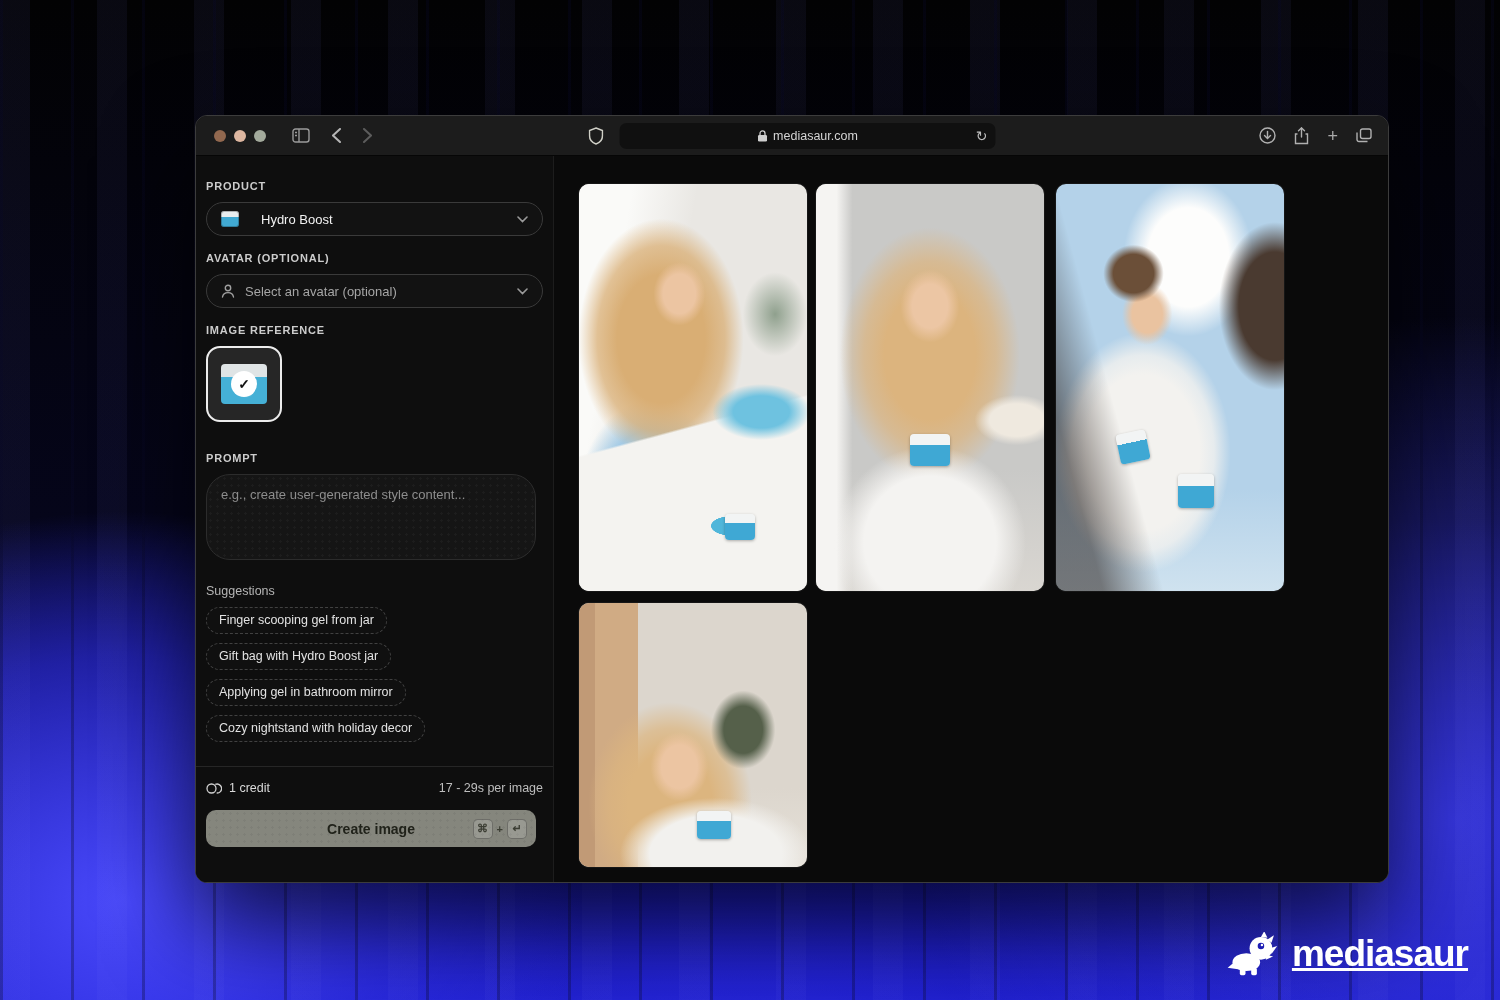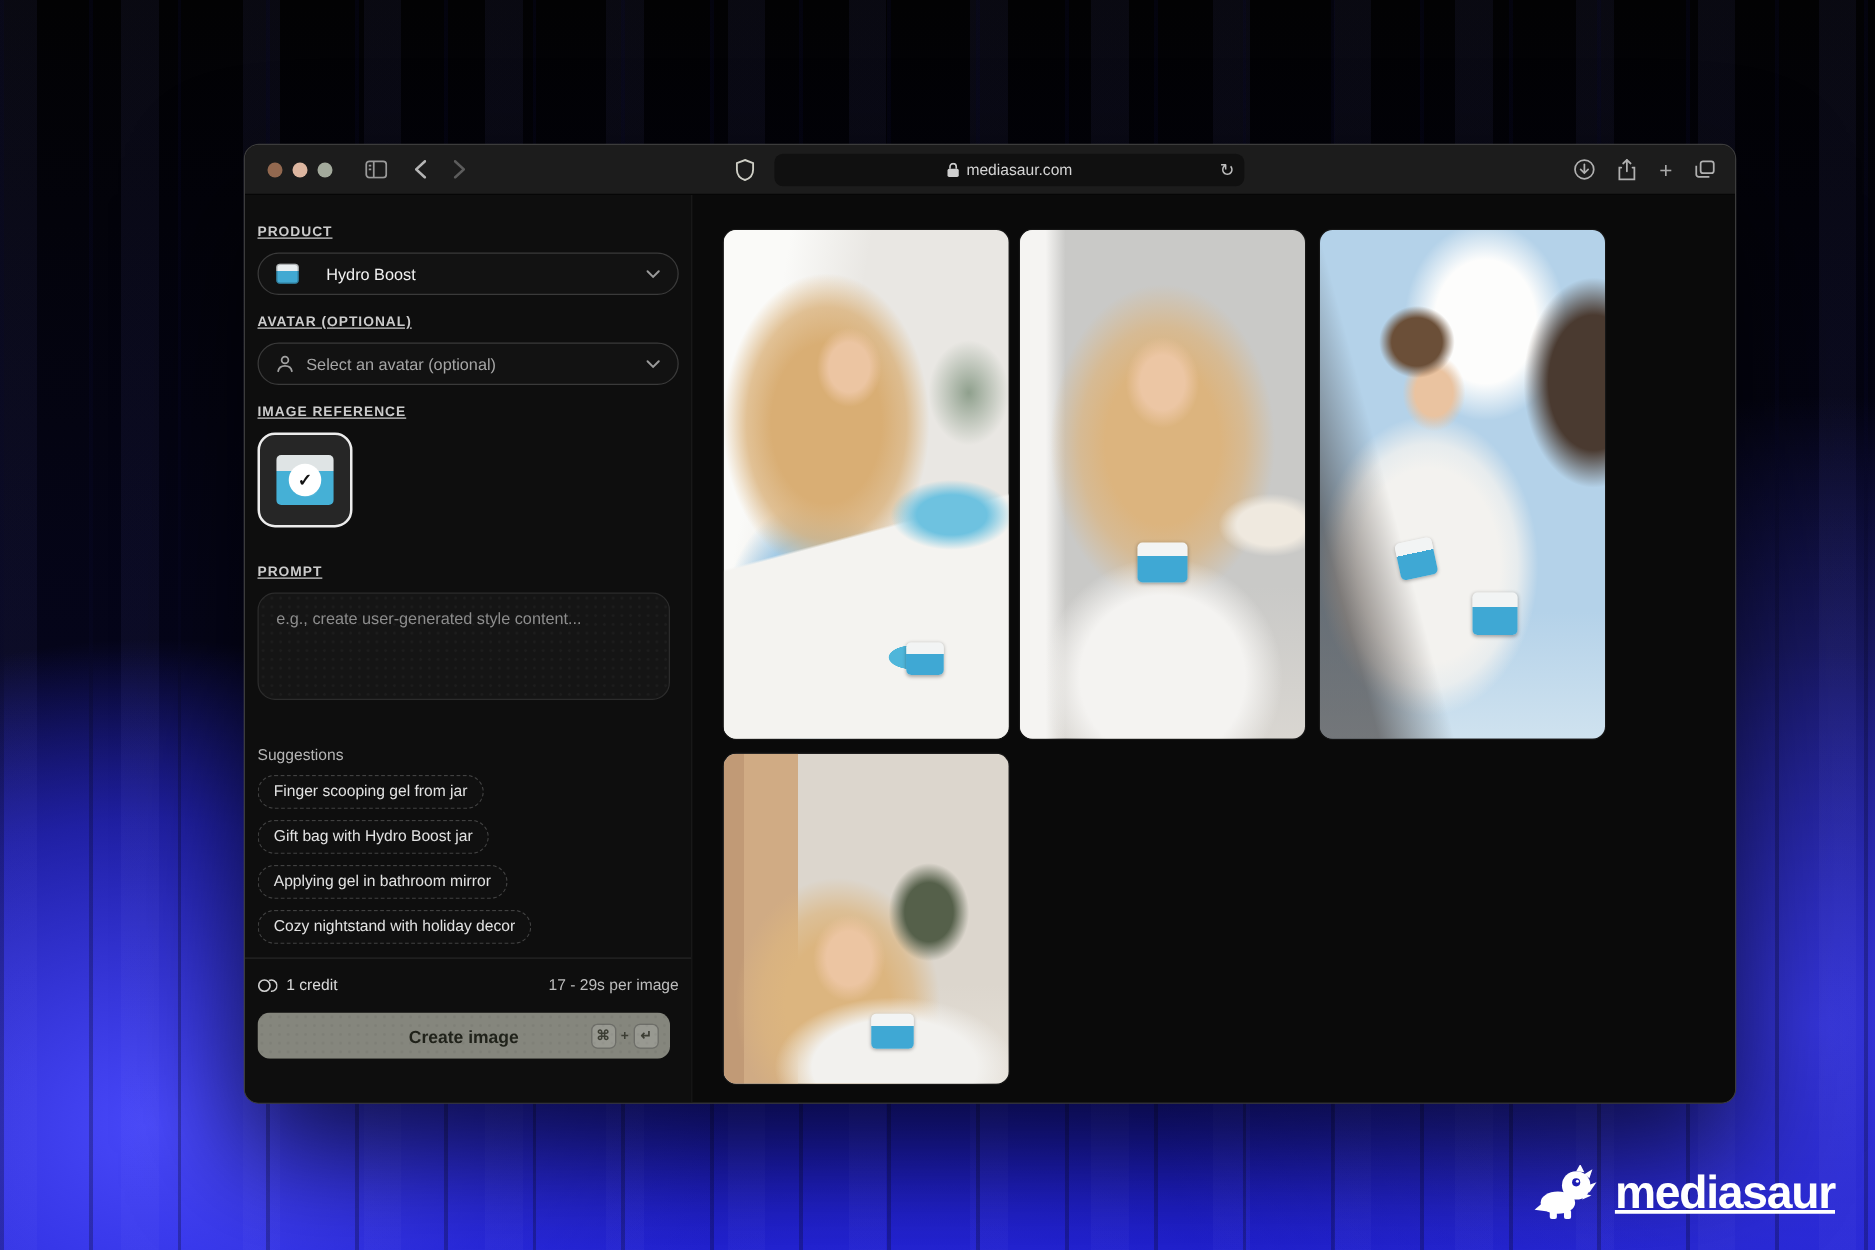--- a/index.html
+++ b/index.html
@@ -43,46 +43,46 @@
   }
   .urlbar .reload { position:absolute; right:8px; color:#bdbdbd; font-size:14px; }
   .tb-right { position:absolute; right:16px; display:flex; align-items:center; gap:18px; color:#b0b0b0; }
   .plus-glyph { font-size:18px; font-weight:400; line-height:1; }
 
   .content { flex:1; display:flex; min-height:0; }
 
   
   .sidebar { width:358px; flex:0 0 358px; background:#0e0e0e; border-right:1px solid #1d1d1d; display:flex; flex-direction:column; }
   .side-scroll { height:610px; flex:0 0 610px; overflow:hidden; padding:24px 10px 0 10px; }
-  .sec-label { font-size:11px; font-weight:700; letter-spacing:.8px; color:#cccccc;text-decoration:underline; }
+  .sec-label { font-size:11px; font-weight:700; letter-spacing:.8px; color:#cccccc; }
   .select {
     margin-top:10px; height:34px; border:1px solid #3a3a3a; border-radius:17px;
     display:flex; align-items:center; padding:0 14px; gap:10px; background:#121212;
   }
   .select .grow { flex:1; }
   .sel-value { color:#f2f2f2; font-size:13px; font-weight:400;padding-left:12px; }
   .sel-placeholder { color:#a6a6a6; font-size:13px; }
   .prod-thumb { width:18px; height:16px; border-radius:3px; overflow:hidden; background:linear-gradient(180deg,#e9eef0 0 38%, #41a9d2 38% 100%); box-shadow:inset 0 0 0 1px rgba(0,0,0,.25); }
   .chev { color:#9a9a9a; }
   .gap-32 { margin-top:16px; }
   .gap-30 { margin-top:30px; }
-  .gap-28 { margin-top:32px; }
+  .gap-28 { margin-top:20px; }
 
   .ref-thumb {
     margin-top:10px; width:76px; height:76px; border:2px solid #ececec; border-radius:14px;
     background:#262626; position:relative; display:flex; align-items:center; justify-content:center;
   }
   .ref-jar { width:46px; height:40px; border-radius:4px; background:
       radial-gradient(14px 10px at 55% 70%, rgba(255,255,255,.35), transparent 60%),
       linear-gradient(180deg,#dfe4e5 0 32%, #45b0d6 32% 100%); }
   .ref-check { position:absolute; width:26px; height:26px; border-radius:50%; background:#fff;
       display:flex; align-items:center; justify-content:center; color:#111; font-size:14px; font-weight:700; }
 
   .prompt-box {
-    margin-top:10px; width:330px; height:86px; resize:none; border:1px solid #2c2c2c; border-radius:14px;
+    margin-top:10px; width:330px; height:86px; resize:none; border:1px solid #2c2c2c; border-radius:24px;
     background-color:#151515;
     background-image:radial-gradient(rgba(255,255,255,.035) 1px, transparent 1.2px);
     background-size:7px 7px;
     color:#e6e6e6; font-size:13px; font-family:"Liberation Sans",sans-serif; padding:12px 14px; outline:none;
   }
   .prompt-box::placeholder { color:#8d8d8d; }
 
   .sugg-label { font-size:12.5px; color:#b5b5b5; }
   .pill {
     display:block; width:max-content; margin-top:9px; padding:5px 12px 6px 12px;

